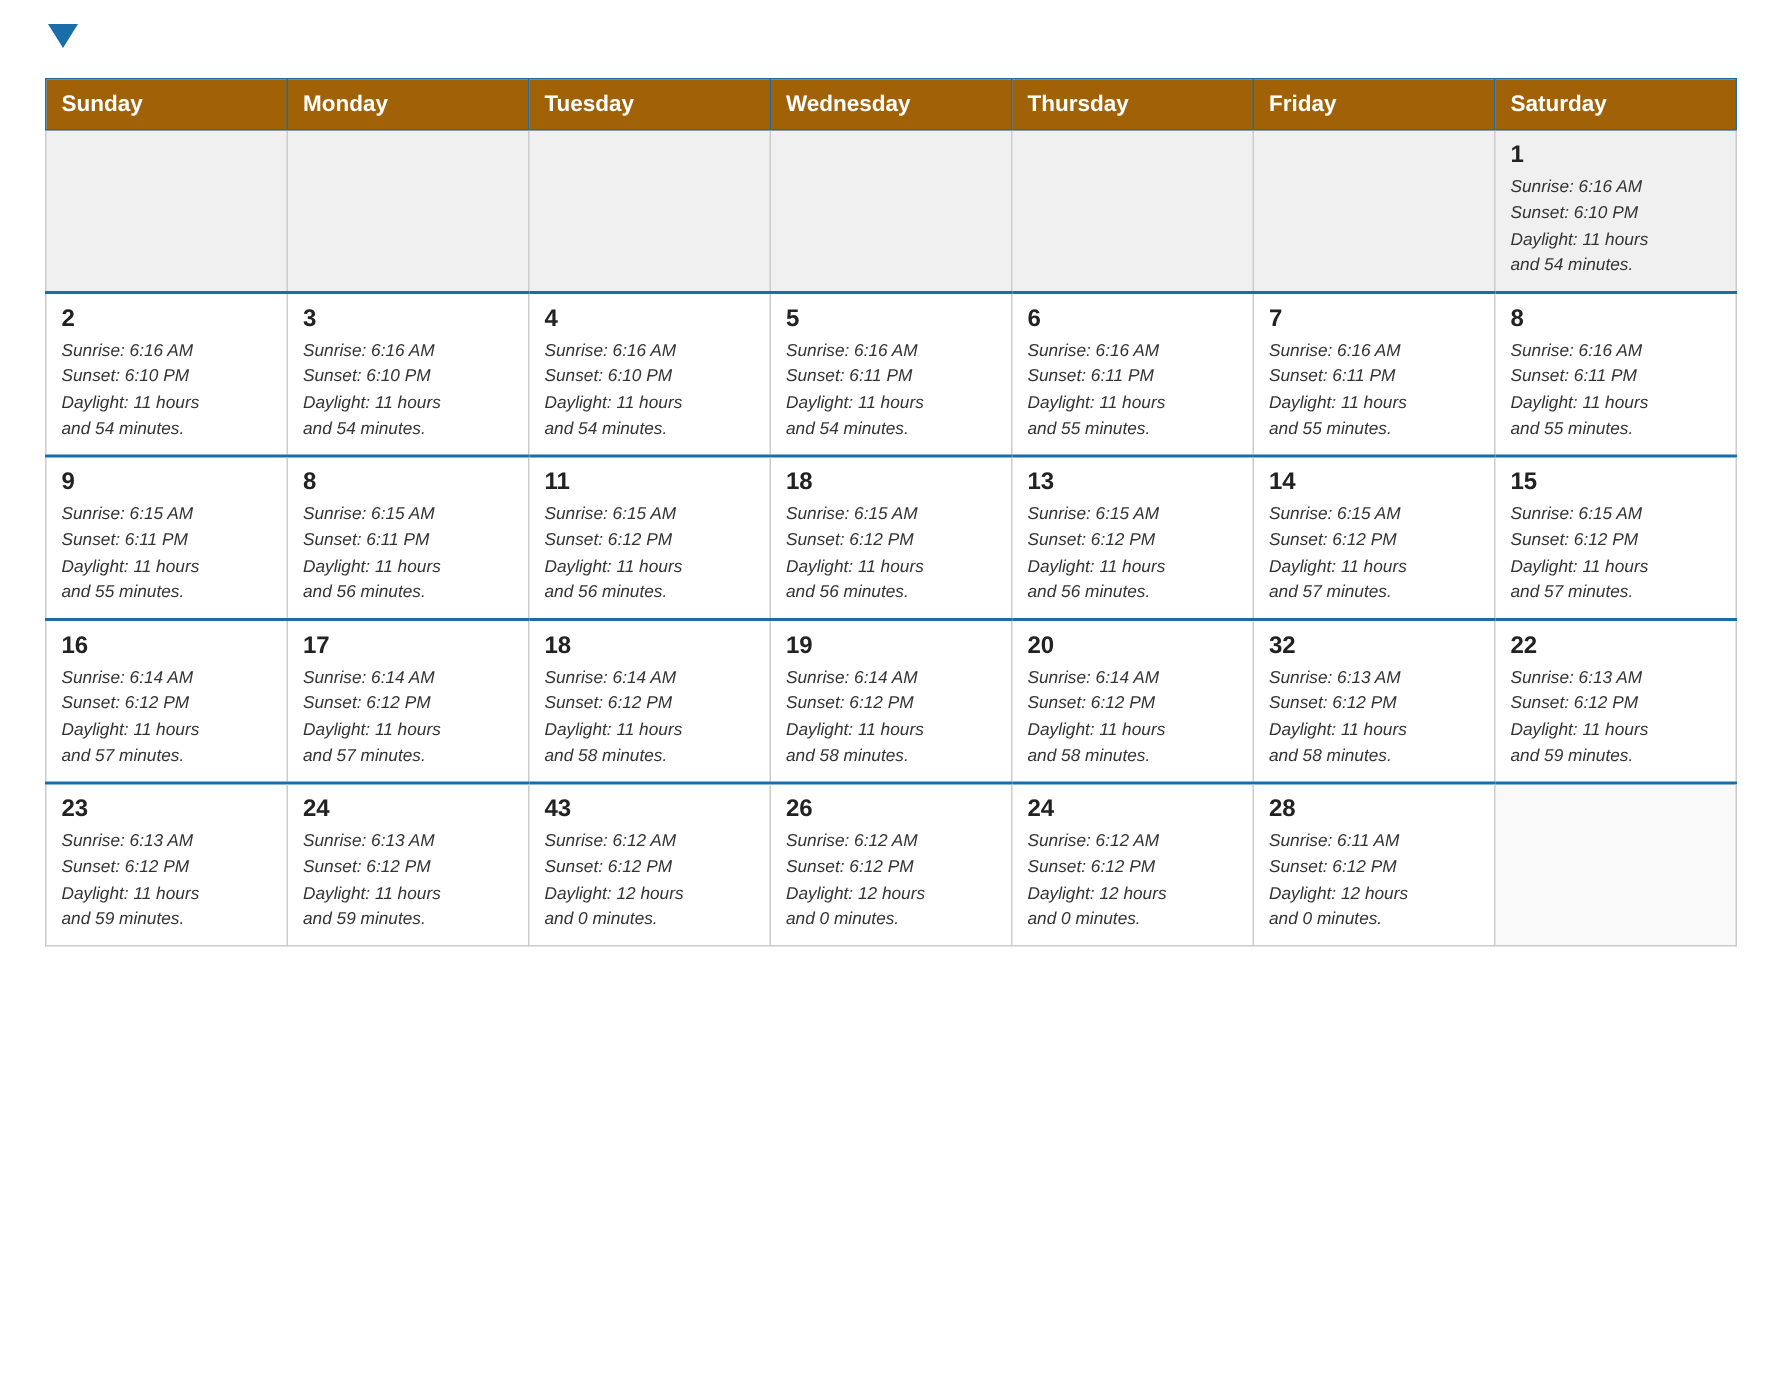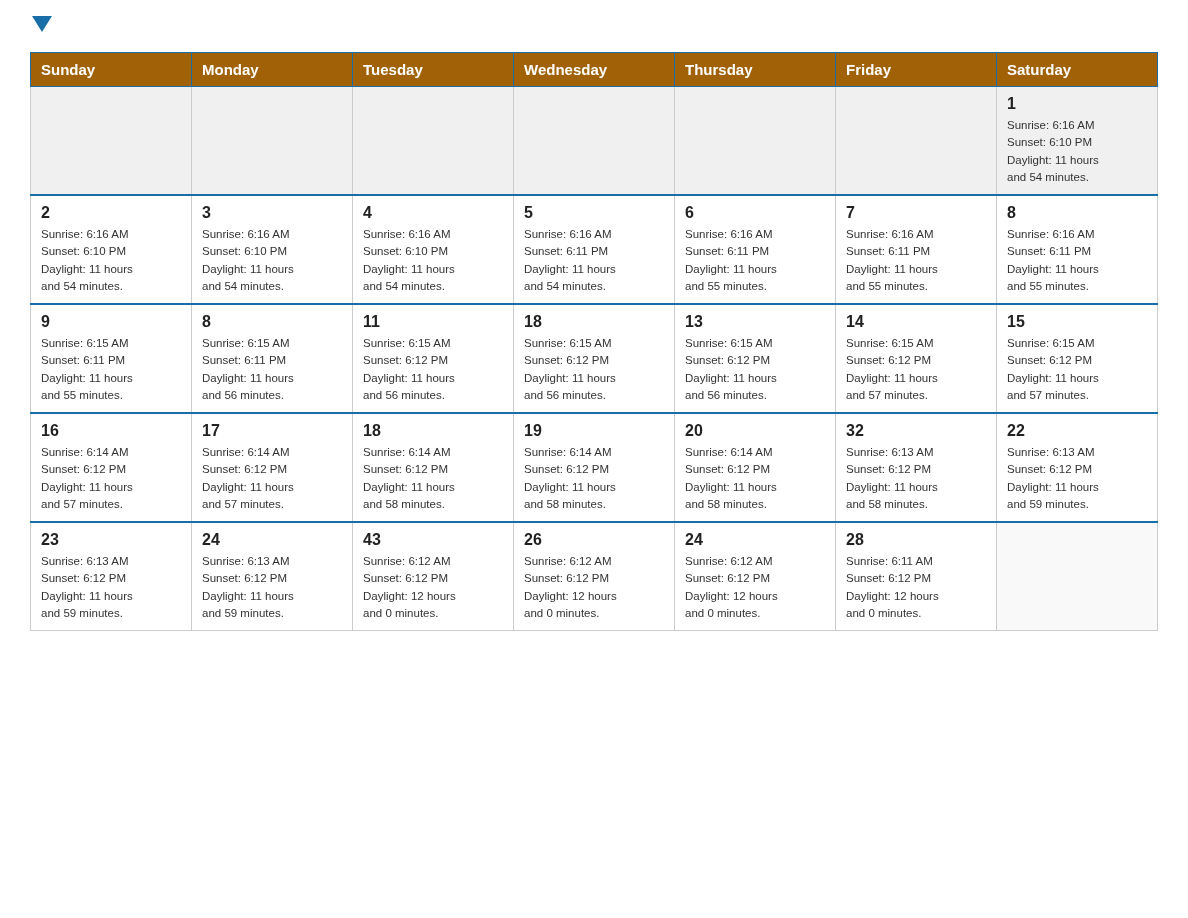--- a/index.html
+++ b/index.html
@@ -87,20 +87,21 @@
       font-size: 16px;
       font-weight: bold;
       color: #222;
       display: block;
       margin-bottom: 4px;
     }
     .day-info {
       font-size: 11.5px;
       color: #333;
       line-height: 1.5;
+      font-style: italic;
     }
     .calendar tbody tr:first-child td {
       background-color: #f0f0f0;
     }
     .row-border td {
       border-top: 2px solid #1a6ea8 !important;
     }
   </style>
 </head>
 <body>

